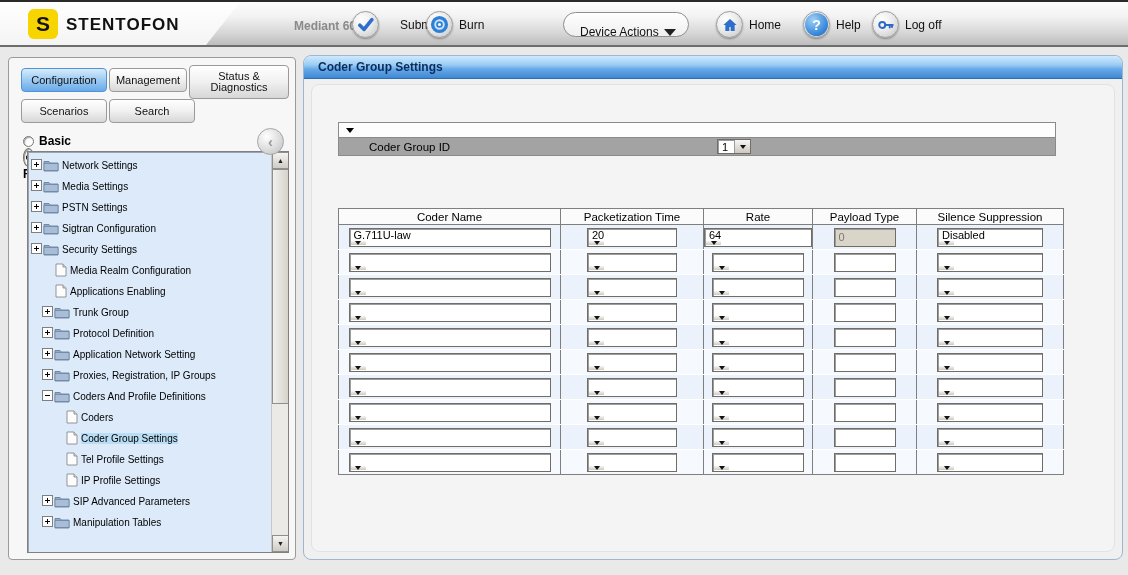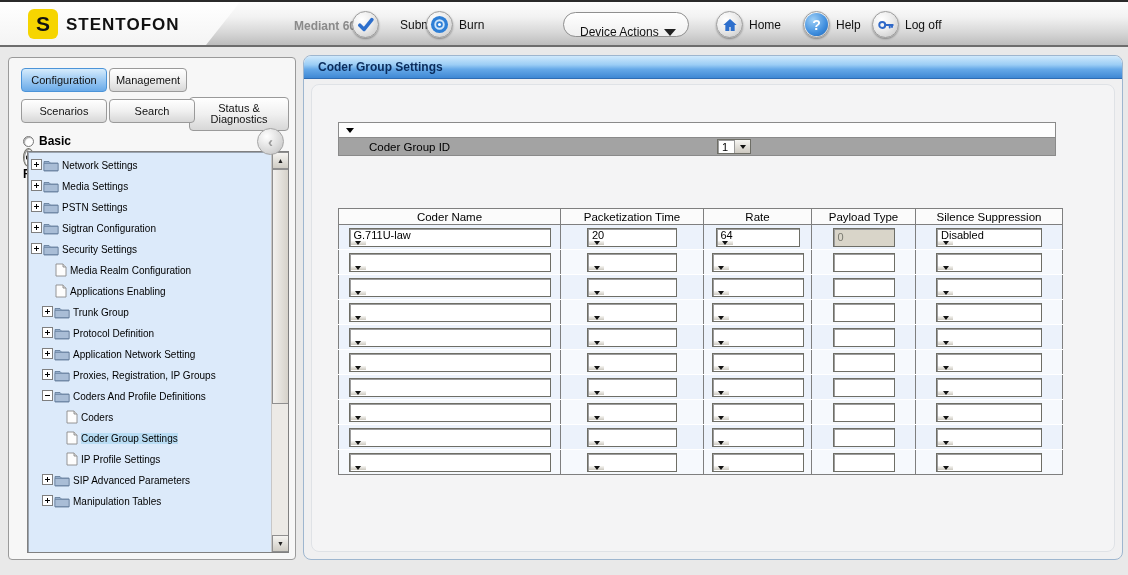--- a/index.html
+++ b/index.html
@@ -210,21 +210,21 @@
       <circle cx="7" cy="12" r="4" fill="none" stroke="#3069c8" stroke-width="2.6"></circle>
       <path d="M11 12h10M17 12v3.4M20 12v2.6" stroke="#3069c8" stroke-width="2.6" fill="none" stroke-linecap="round"></path>
     </svg>
   </div>
   <div class="orb-label" style="left:905px;">Log off</div>
 </div>
 
 <div class="sidebar">
   <div class="tab active" style="left:12px; top:10px; width:86px;">Configuration</div>
   <div class="tab" style="left:100px; top:10px; width:78px;">Management</div>
-  <div class="tab" style="left:180px; top:7px; width:100px; height:30px; padding:16px 4px;margin-top:32px;">Status &amp; Diagnostics</div>
+  <div class="tab" style="left:180px; top:7px; width:100px; height:30px; padding:16px 4px;">Status &amp; Diagnostics</div>
   <div class="tab" style="left:12px; top:41px; width:86px;">Scenarios</div>
   <div class="tab" style="left:100px; top:41px; width:86px;">Search</div>
 
   <div class="mode-row">
     <span class="radio"></span><span class="mode-label">Basic</span>
     <span class="radio sel"></span><span class="mode-label">Full</span>
   </div>
   <div class="collapse-circle">‹</div>
 
   <div class="tree-box">
@@ -278,20 +278,24 @@
               <path d="M1 4.5h14v7H1z" fill="#a9bdd6" stroke="#5e7795" stroke-width="0.6"></path>
             </svg></span><span class="tlabel">Coders And Profile Definitions</span></div>
         <div class="tree-item" style="padding-left: 22px;"><span class="tbox-spacer"></span><span class="ticon"><svg width="12" height="14" viewBox="0 0 12 14">
               <path d="M1 1h7l3 3v9H1z" fill="#fdfdfd" stroke="#8a8a8a" stroke-width="0.9"></path>
               <path d="M8 1v3h3" fill="#dcdcdc" stroke="#8a8a8a" stroke-width="0.9"></path>
             </svg></span><span class="tlabel">Coders</span></div>
         <div class="tree-item" style="padding-left: 22px;"><span class="tbox-spacer"></span><span class="ticon"><svg width="12" height="14" viewBox="0 0 12 14">
               <path d="M1 1h7l3 3v9H1z" fill="#fdfdfd" stroke="#8a8a8a" stroke-width="0.9"></path>
               <path d="M8 1v3h3" fill="#dcdcdc" stroke="#8a8a8a" stroke-width="0.9"></path>
             </svg></span><span class="tlabel selected">Coder Group Settings</span></div>
+        <div class="tree-item" style="padding-left: 22px;"><span class="tbox-spacer"></span><span class="ticon"><svg width="12" height="14" viewBox="0 0 12 14">
+              <path d="M1 1h7l3 3v9H1z" fill="#fdfdfd" stroke="#8a8a8a" stroke-width="0.9"></path>
+              <path d="M8 1v3h3" fill="#dcdcdc" stroke="#8a8a8a" stroke-width="0.9"></path>
+            </svg></span><span class="tlabel">Tel Profile Settings</span></div>
         <div class="tree-item" style="padding-left: 22px;"><span class="tbox-spacer"></span><span class="ticon"><svg width="12" height="14" viewBox="0 0 12 14">
               <path d="M1 1h7l3 3v9H1z" fill="#fdfdfd" stroke="#8a8a8a" stroke-width="0.9"></path>
               <path d="M8 1v3h3" fill="#dcdcdc" stroke="#8a8a8a" stroke-width="0.9"></path>
             </svg></span><span class="tlabel">IP Profile Settings</span></div>
         <div class="tree-item" style="padding-left: 11px;"><span class="tbox plus"></span><span class="ticon"><svg width="16" height="13" viewBox="0 0 16 13">
               <path d="M1 2.5h5l1.5 1.5H15v8H1z" fill="#93abc9" stroke="#5e7795" stroke-width="0.8"></path>
               <path d="M1 4.5h14v7H1z" fill="#a9bdd6" stroke="#5e7795" stroke-width="0.6"></path>
             </svg></span><span class="tlabel">SIP Advanced Parameters</span></div>
         <div class="tree-item" style="padding-left: 11px;"><span class="tbox plus"></span><span class="ticon"><svg width="16" height="13" viewBox="0 0 16 13">
               <path d="M1 2.5h5l1.5 1.5H15v8H1z" fill="#93abc9" stroke="#5e7795" stroke-width="0.8"></path>
@@ -341,21 +345,21 @@
       </tr>
     </thead>
     <tbody id="coder-rows">
         <tr class="odd">
           <td><div class="sel ctl-center" style="width: 202px;"><span class="val">G.711U-law</span><span class="btn">
                 <span class="t"></span>
               </span></div></td>
           <td><div class="sel ctl-center" style="width: 90px;"><span class="val">20</span><span class="btn">
                 <span class="t"></span>
               </span></div></td>
-          <td><div class="sel ctl-center" style="width: 84px;"><span class="val">64</span><span class="btn">
+          <td><div class="sel ctl-center" style="width: 108px;"><span class="val">64</span><span class="btn">
                 <span class="t"></span>
               </span></div></td>
           <td><input type="text" class="txt ctl-center" disabled="" value="0" style="width: 62px;"></td>
           <td><div class="sel ctl-center" style="width: 106px;"><span class="val">Disabled</span><span class="btn">
                 <span class="t"></span>
               </span></div></td>
         </tr>
         <tr class="even">
           <td><div class="sel ctl-center" style="width: 202px;"><span class="val"></span><span class="btn">
                 <span class="t"></span>

